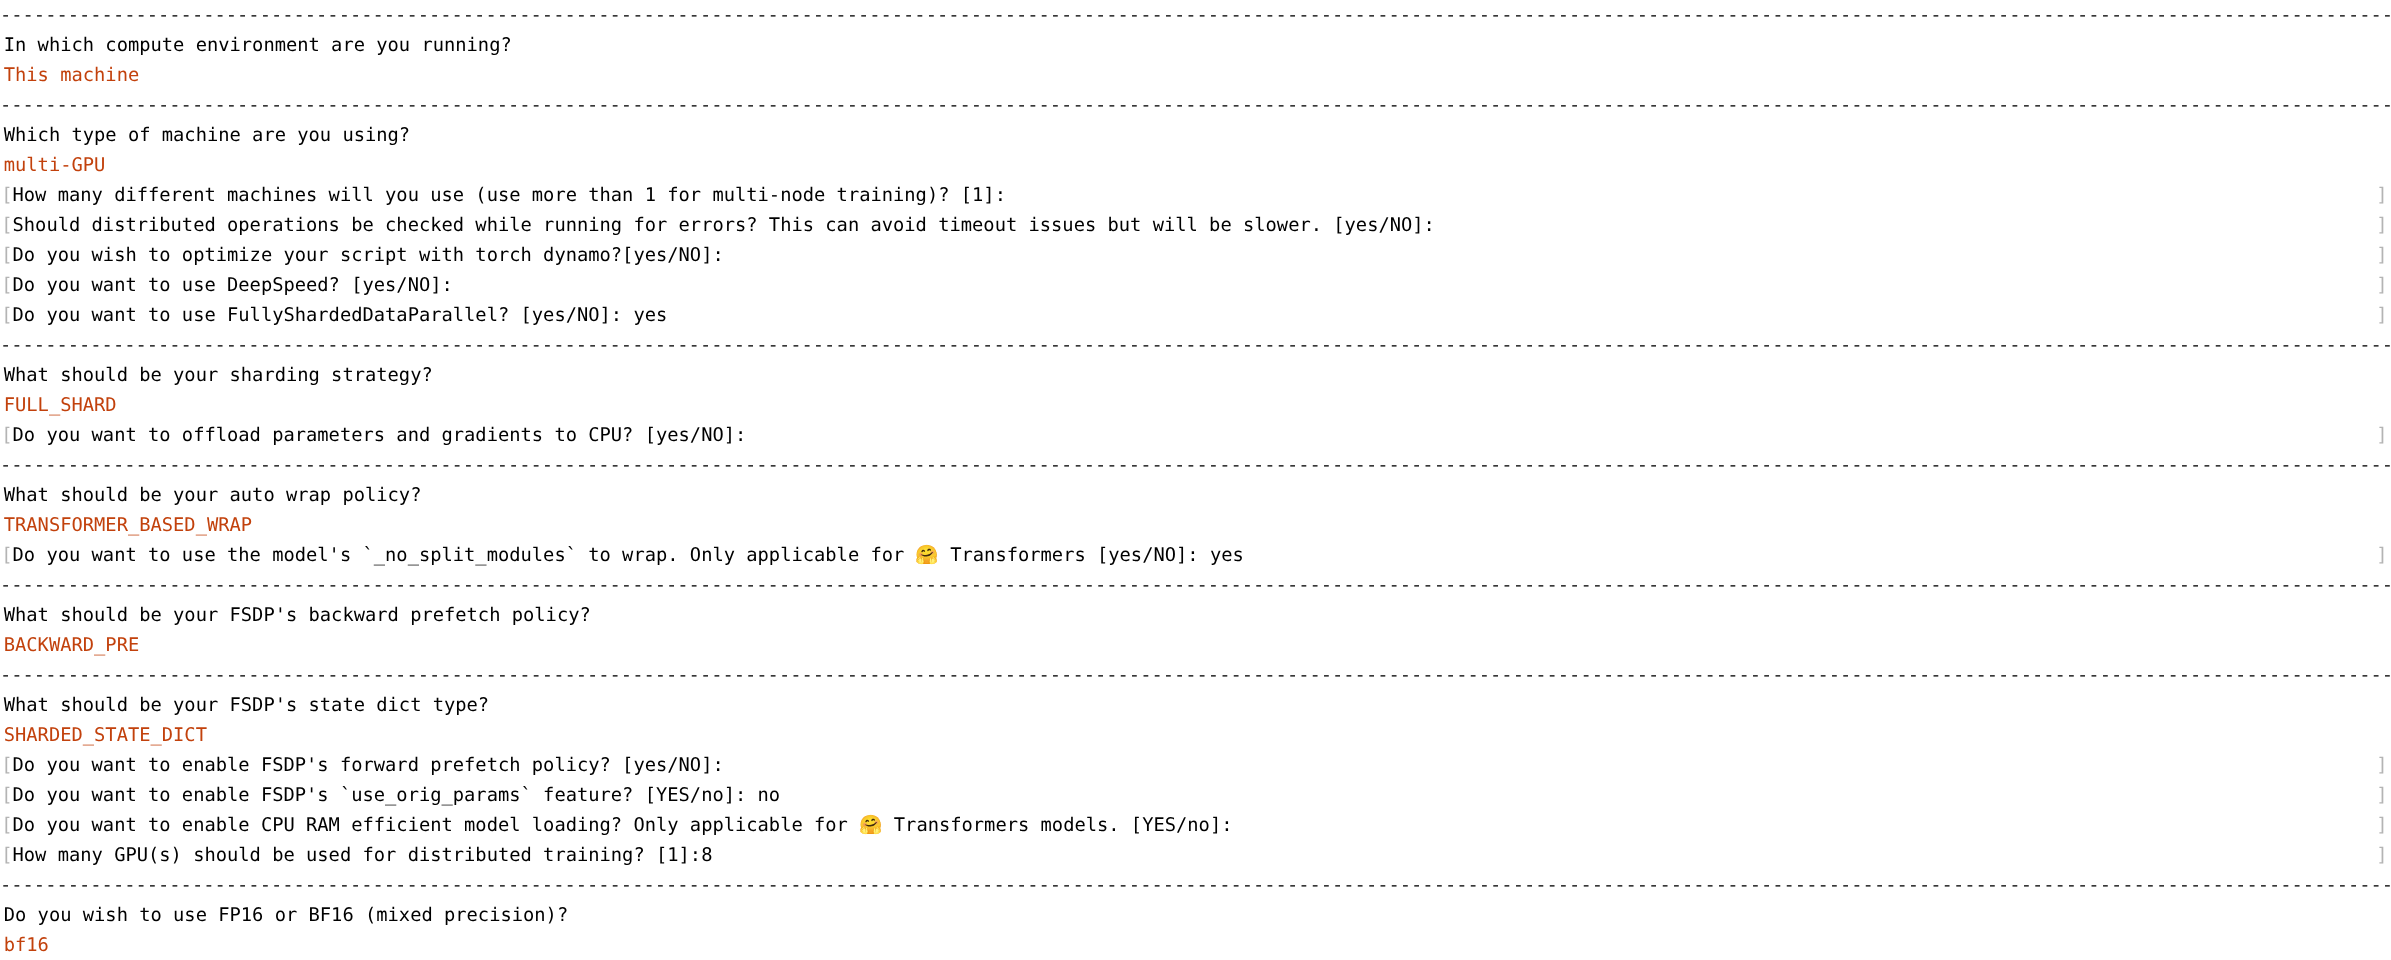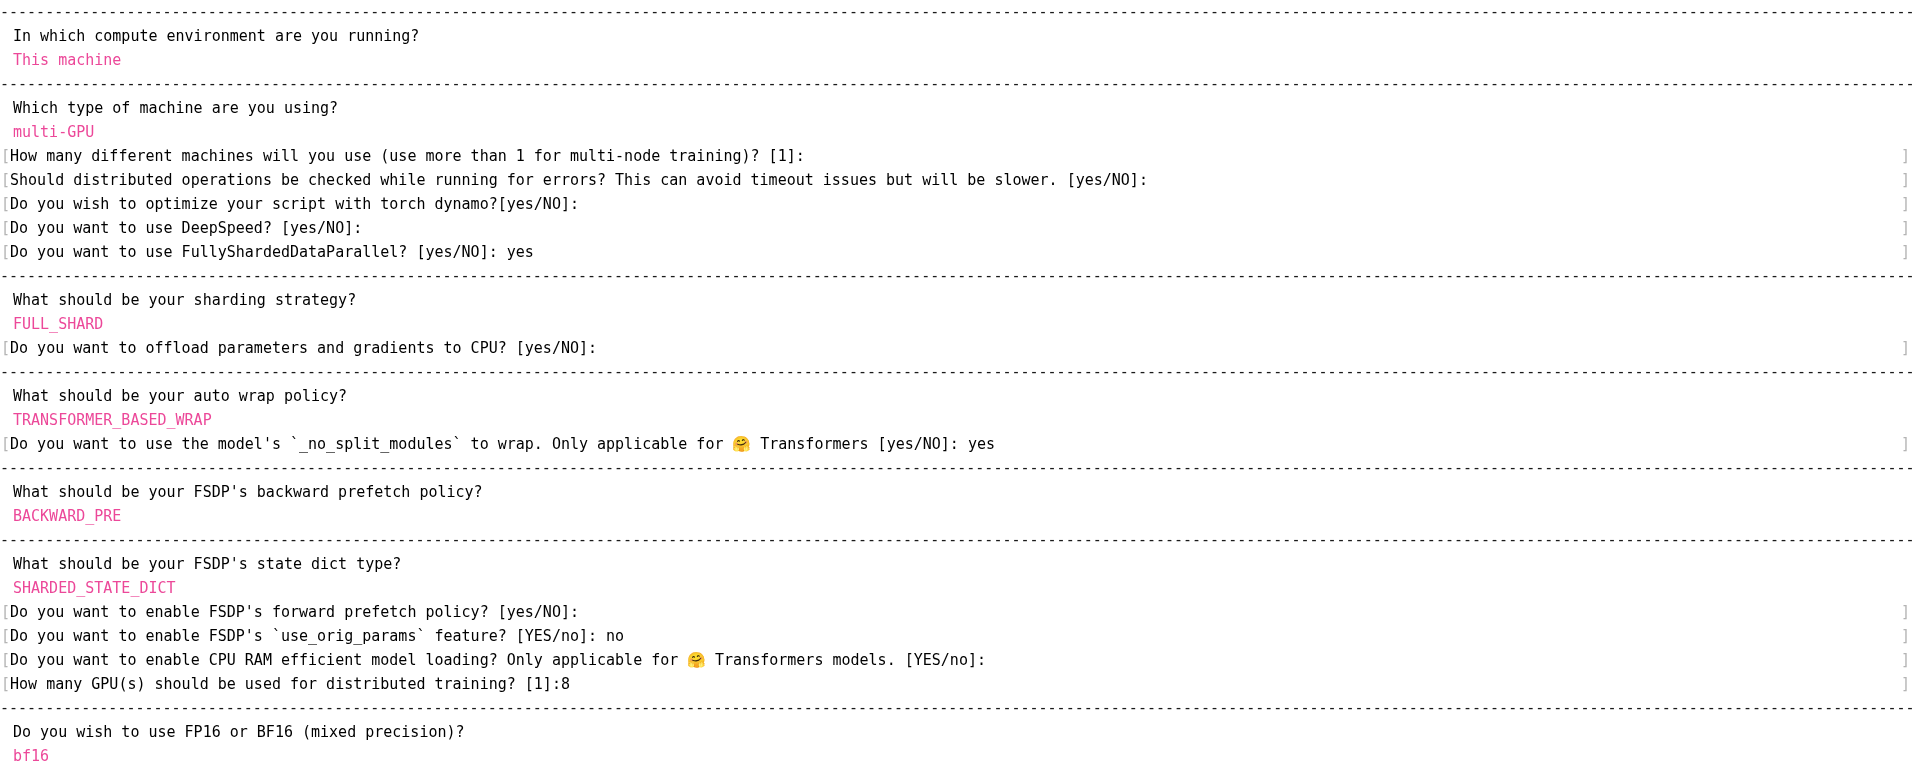--- a/index.html
+++ b/index.html
@@ -18,29 +18,29 @@
     height: 768px;
     font-family: "DejaVu Sans Mono", "Liberation Mono", monospace;
     font-size: 15px;
     line-height: 24px;
     color: #000000;
     white-space: pre;
   }
   .line {
     height: 24px;
     overflow: hidden;
-    padding-left: 13px;
+    padding-left: 3px;
     box-sizing: border-box;
   }
   .separator-line {
     padding-left: 0;
     color: #1a1a1a;
   }
   .answer-line {
-    color: #ec4899;
+    color: #c2410c;
   }
   .prompt-line {
     display: flex;
     padding-left: 1px;
   }
   .bracket {
     color: #b4b4b4;
     flex: 0 0 auto;
   }
   .bracket-right {

